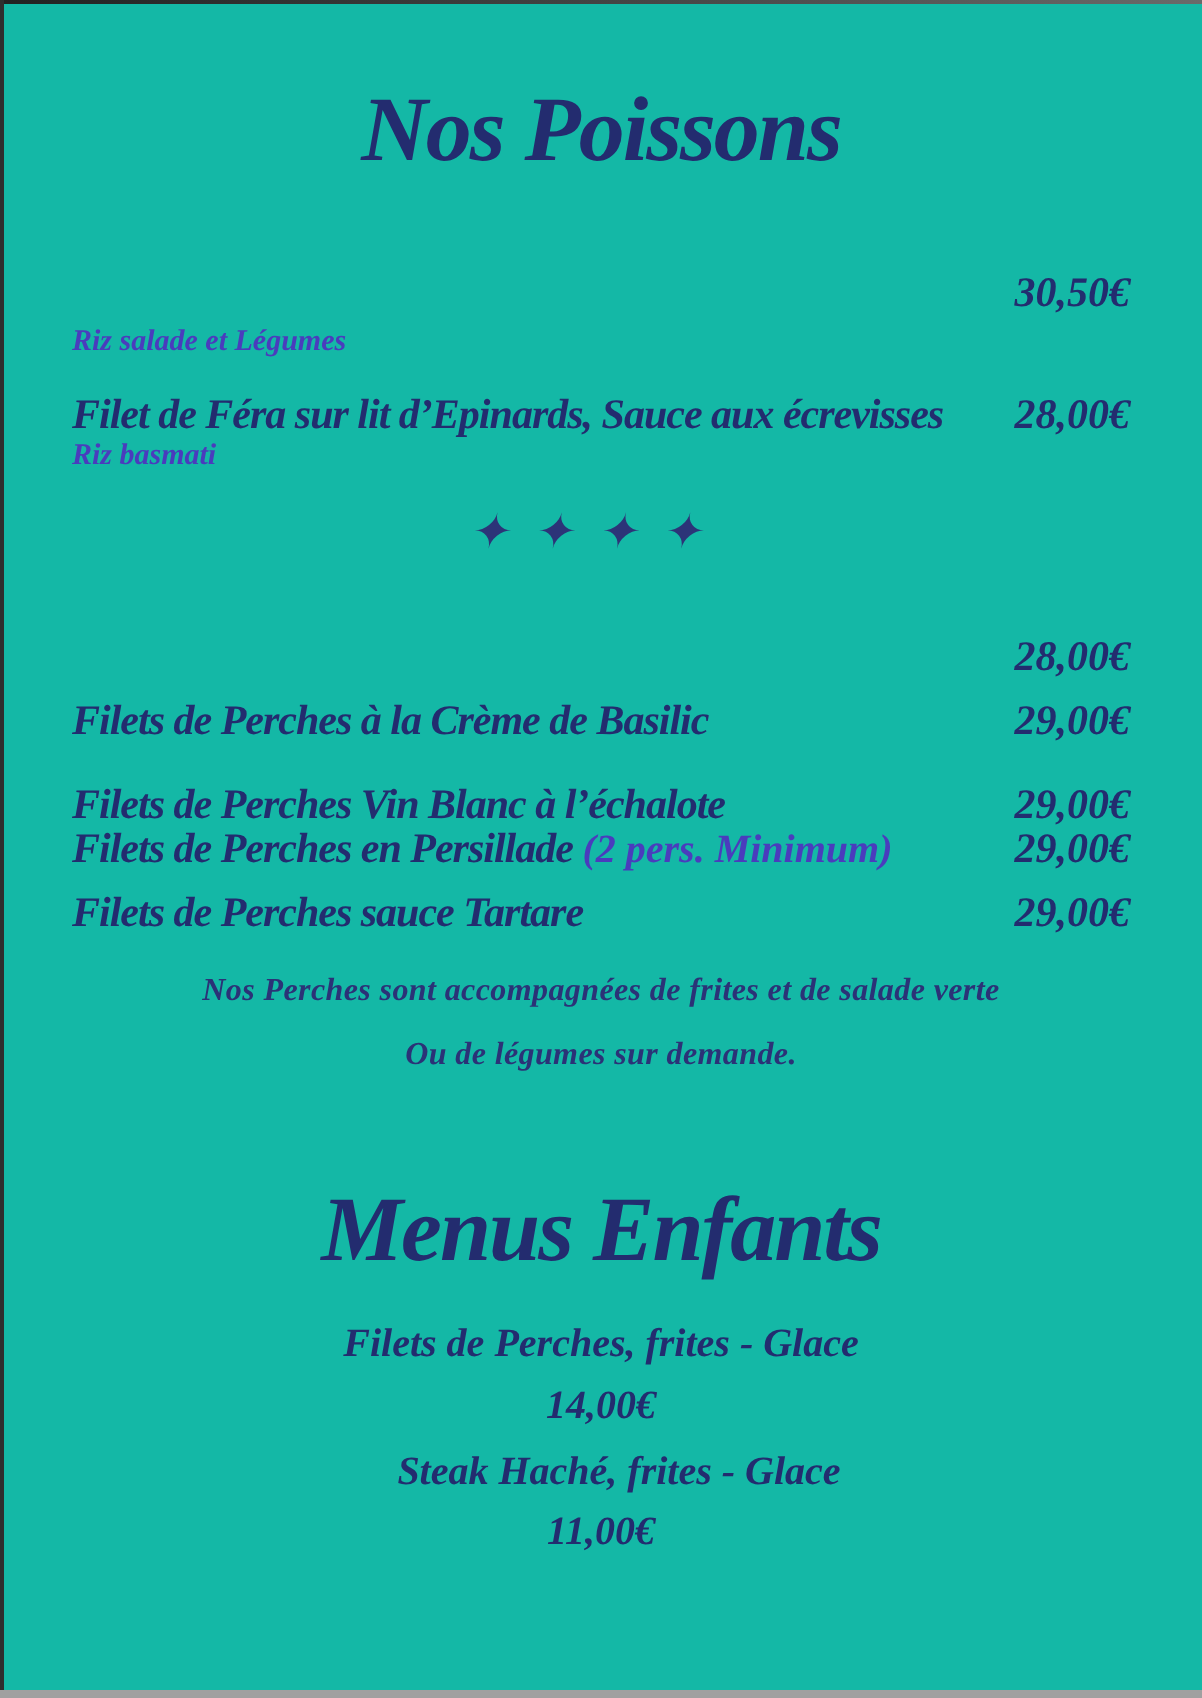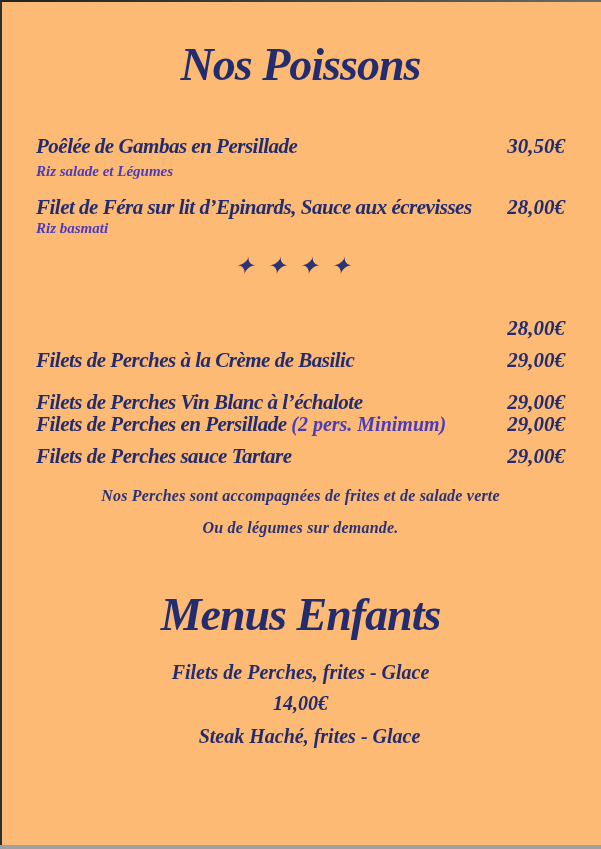--- a/index.html
+++ b/index.html
@@ -4,21 +4,21 @@
 <style>
   html, body {
     margin: 0;
     padding: 0;
     background: #ffffff;
   }
   .page {
     position: relative;
     width: 601px;
     height: 849px;
-    background: #fdba74;
+    background: #14b8a6;
     overflow: hidden;
     font-family: "Liberation Serif", serif;
     font-style: italic;
     color: #232c6f;
   }
   
   .edge-left {
     position: absolute; left: 0; top: 0;
     width: 2px; height: 849px;
     background: #2e2e2e;
@@ -143,21 +143,20 @@
 
 <div class="page">
 
   <div class="edge-top"></div>
   <div class="edge-left"></div>
   <div class="edge-bottom"></div>
 
   <div class="section-title title-fish">Nos Poissons</div>
 
   <div class="menu-row row-featured-0">
-    <span class="item-name">Poêlée de Gambas en Persillade</span>
     <span class="item-price">30,50€</span>
   </div>
   <div class="side-dish side-0">Riz salade et Légumes</div>
 
   <div class="menu-row row-featured-1">
     <span class="item-name">Filet de Féra sur lit d’Epinards, Sauce aux écrevisses</span>
     <span class="item-price">28,00€</span>
   </div>
   <div class="side-dish side-1">Riz basmati</div>
 
@@ -184,14 +183,15 @@
   </div>
 
   <div class="footnote footnote-1">Nos Perches sont accompagnées de frites et de salade verte</div>
   <div class="footnote footnote-2">Ou de légumes sur demande.</div>
 
   <div class="section-title title-kids">Menus Enfants</div>
 
   <div class="kids-line kids-name-0">Filets de Perches, frites - Glace</div>
   <div class="kids-line kids-price-0">14,00€</div>
   <div class="kids-line kids-name-1">Steak Haché, frites - Glace</div>
+  <div class="kids-line kids-price-1">11,00€</div>
 
 </div>
 
 </body></html>

